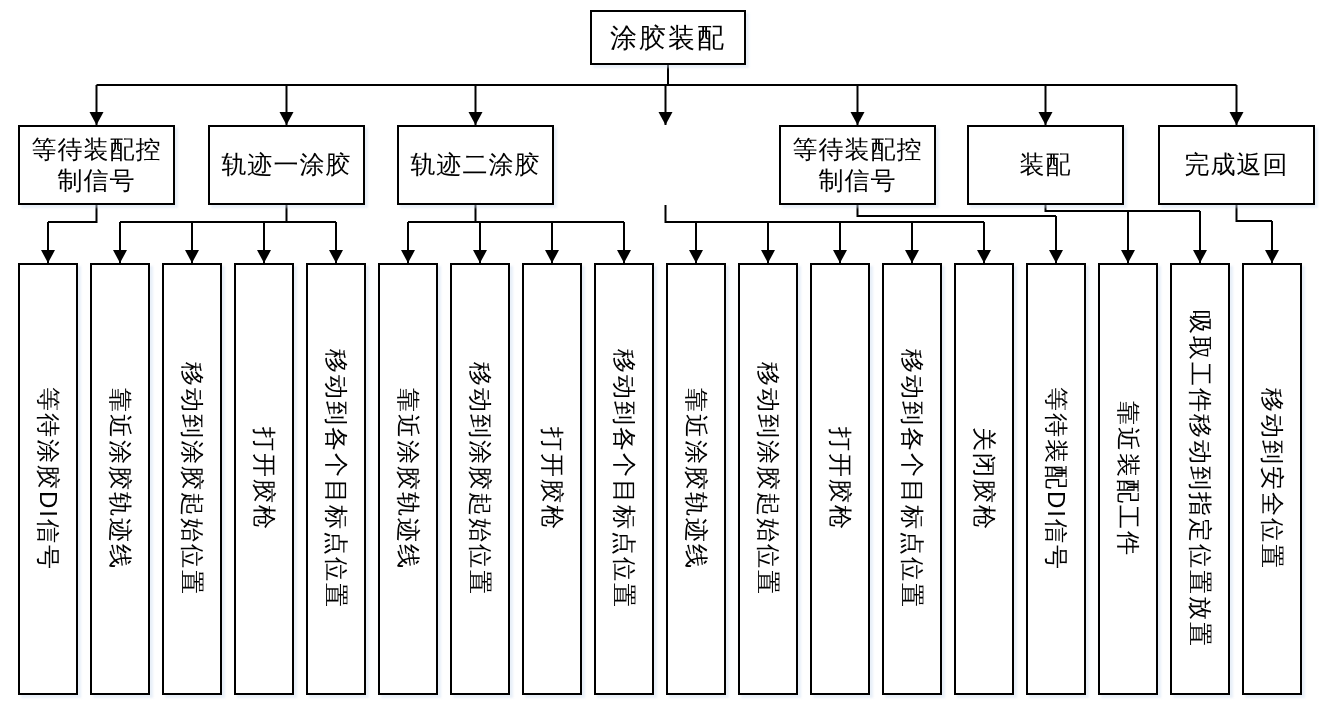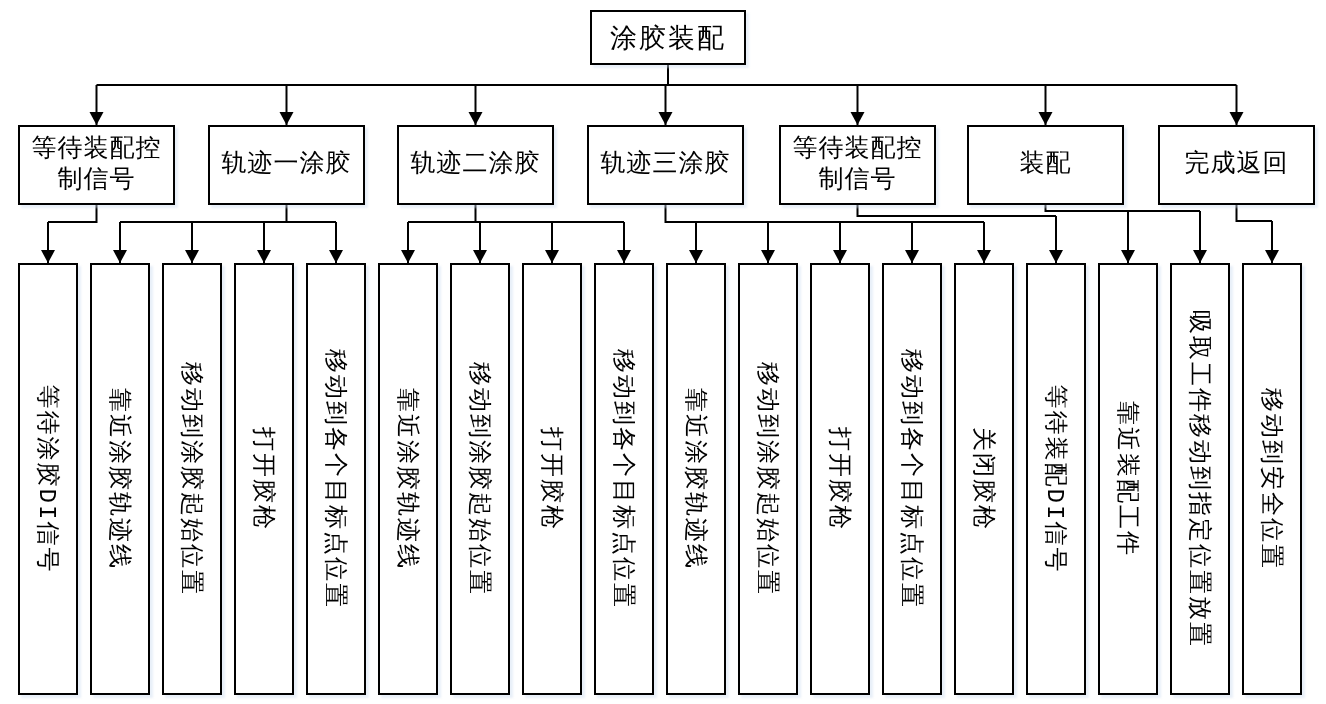--- a/index.html
+++ b/index.html
@@ -1,20 +1,20 @@
 <!DOCTYPE html>
 <html><head>
 <meta charset="utf-8">
 <style>
   html,body{margin:0;padding:0;background:#ffffff;}
   #canvas{
     position:relative;
     width:1326px;height:704px;
     background:#ffffff;
-    font-family:Liberation Mono, monospace;
+    font-family:Liberation Sans, sans-serif;
     color:#000;
     overflow:hidden;
   }
   #wires{position:absolute;left:0;top:0;width:1326px;height:704px;pointer-events:none;}
   .node{
     position:absolute;
     background:#ffffff;
     border:2px solid #000;
     box-sizing:border-box;
     box-shadow:3px 3px 2px rgba(206,222,242,0.45);
@@ -93,21 +93,20 @@
       <path d="M1236.5,205 V221 H1272"></path>
       <line x1="1272" y1="221" x2="1272" y2="263" marker-end="url(#arr)"></line>
     </g>
   </svg>
 
   <div class="node n1">涂胶装配</div>
 
   <div class="node n2" style="left:18px">等待装配控制信号</div>
   <div class="node n2" style="left:397px">轨迹二涂胶</div>
   <div class="node n2" style="left:208px">轨迹一涂胶</div>
-  <div class="node n2" style="left:587px">轨迹三涂胶</div>
   <div class="node n2" style="left:779px">等待装配控制信号</div>
   <div class="node n2" style="left:1158px">完成返回</div>
   <div class="node n2" style="left:967px">装配</div>
 
   <div class="node n3" style="left:18px">
       <span class="vt">等待涂胶DI信号</span>
     </div>
   <div class="node n3" style="left:90px">
       <span class="vt">靠近涂胶轨迹线</span>
     </div>

